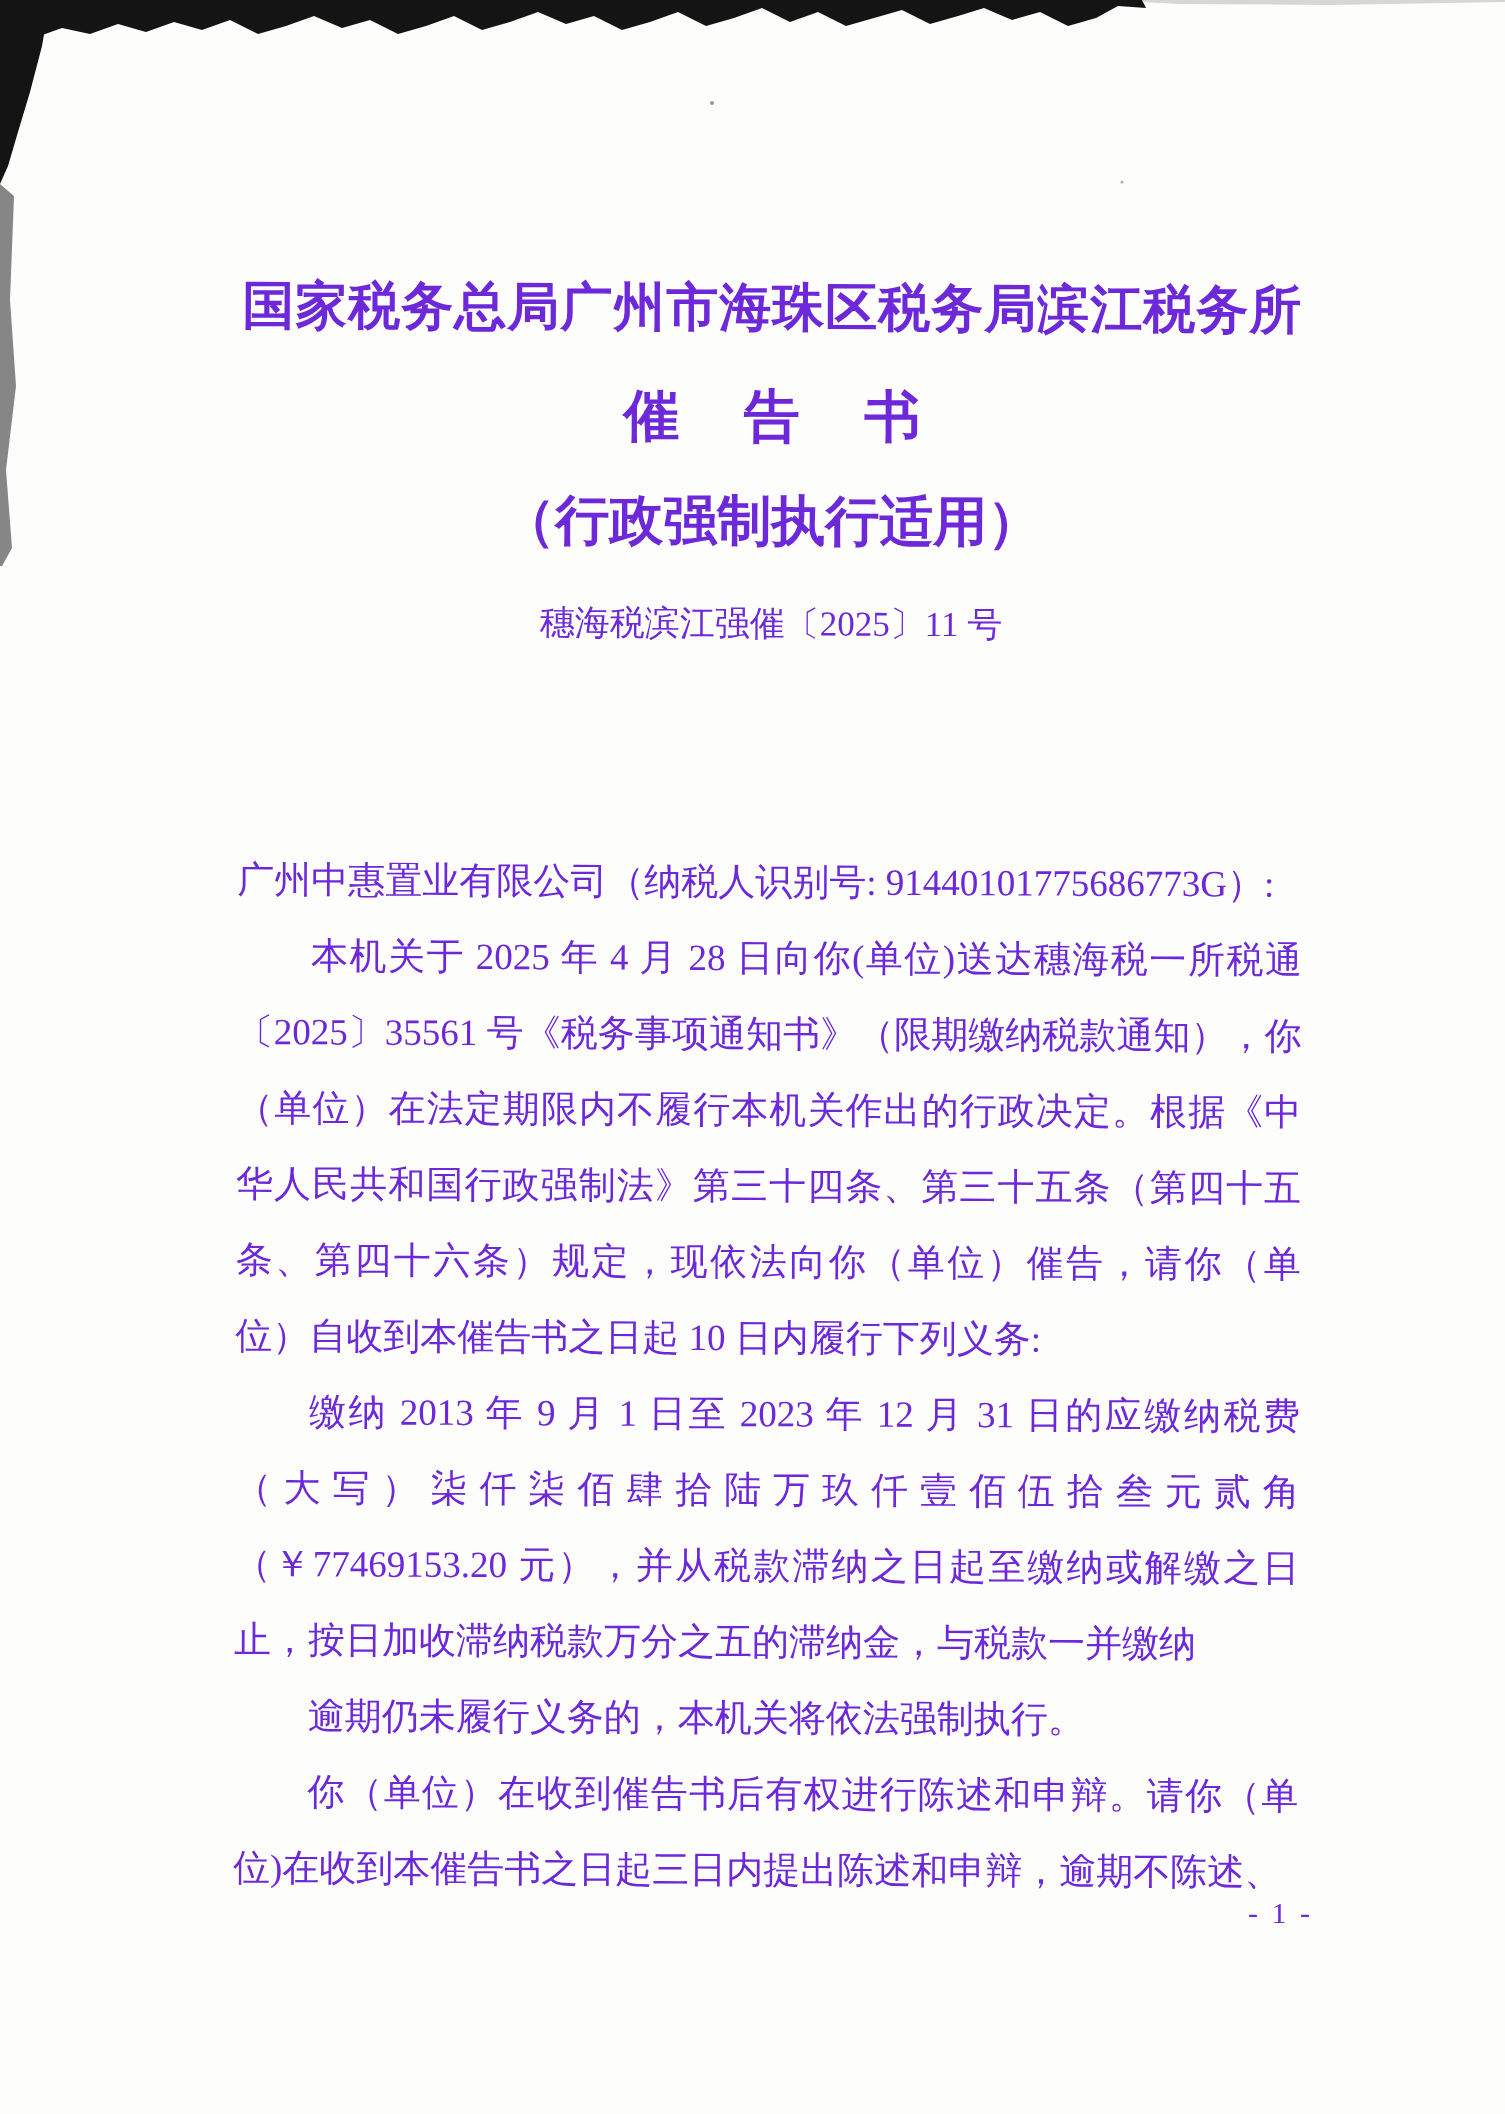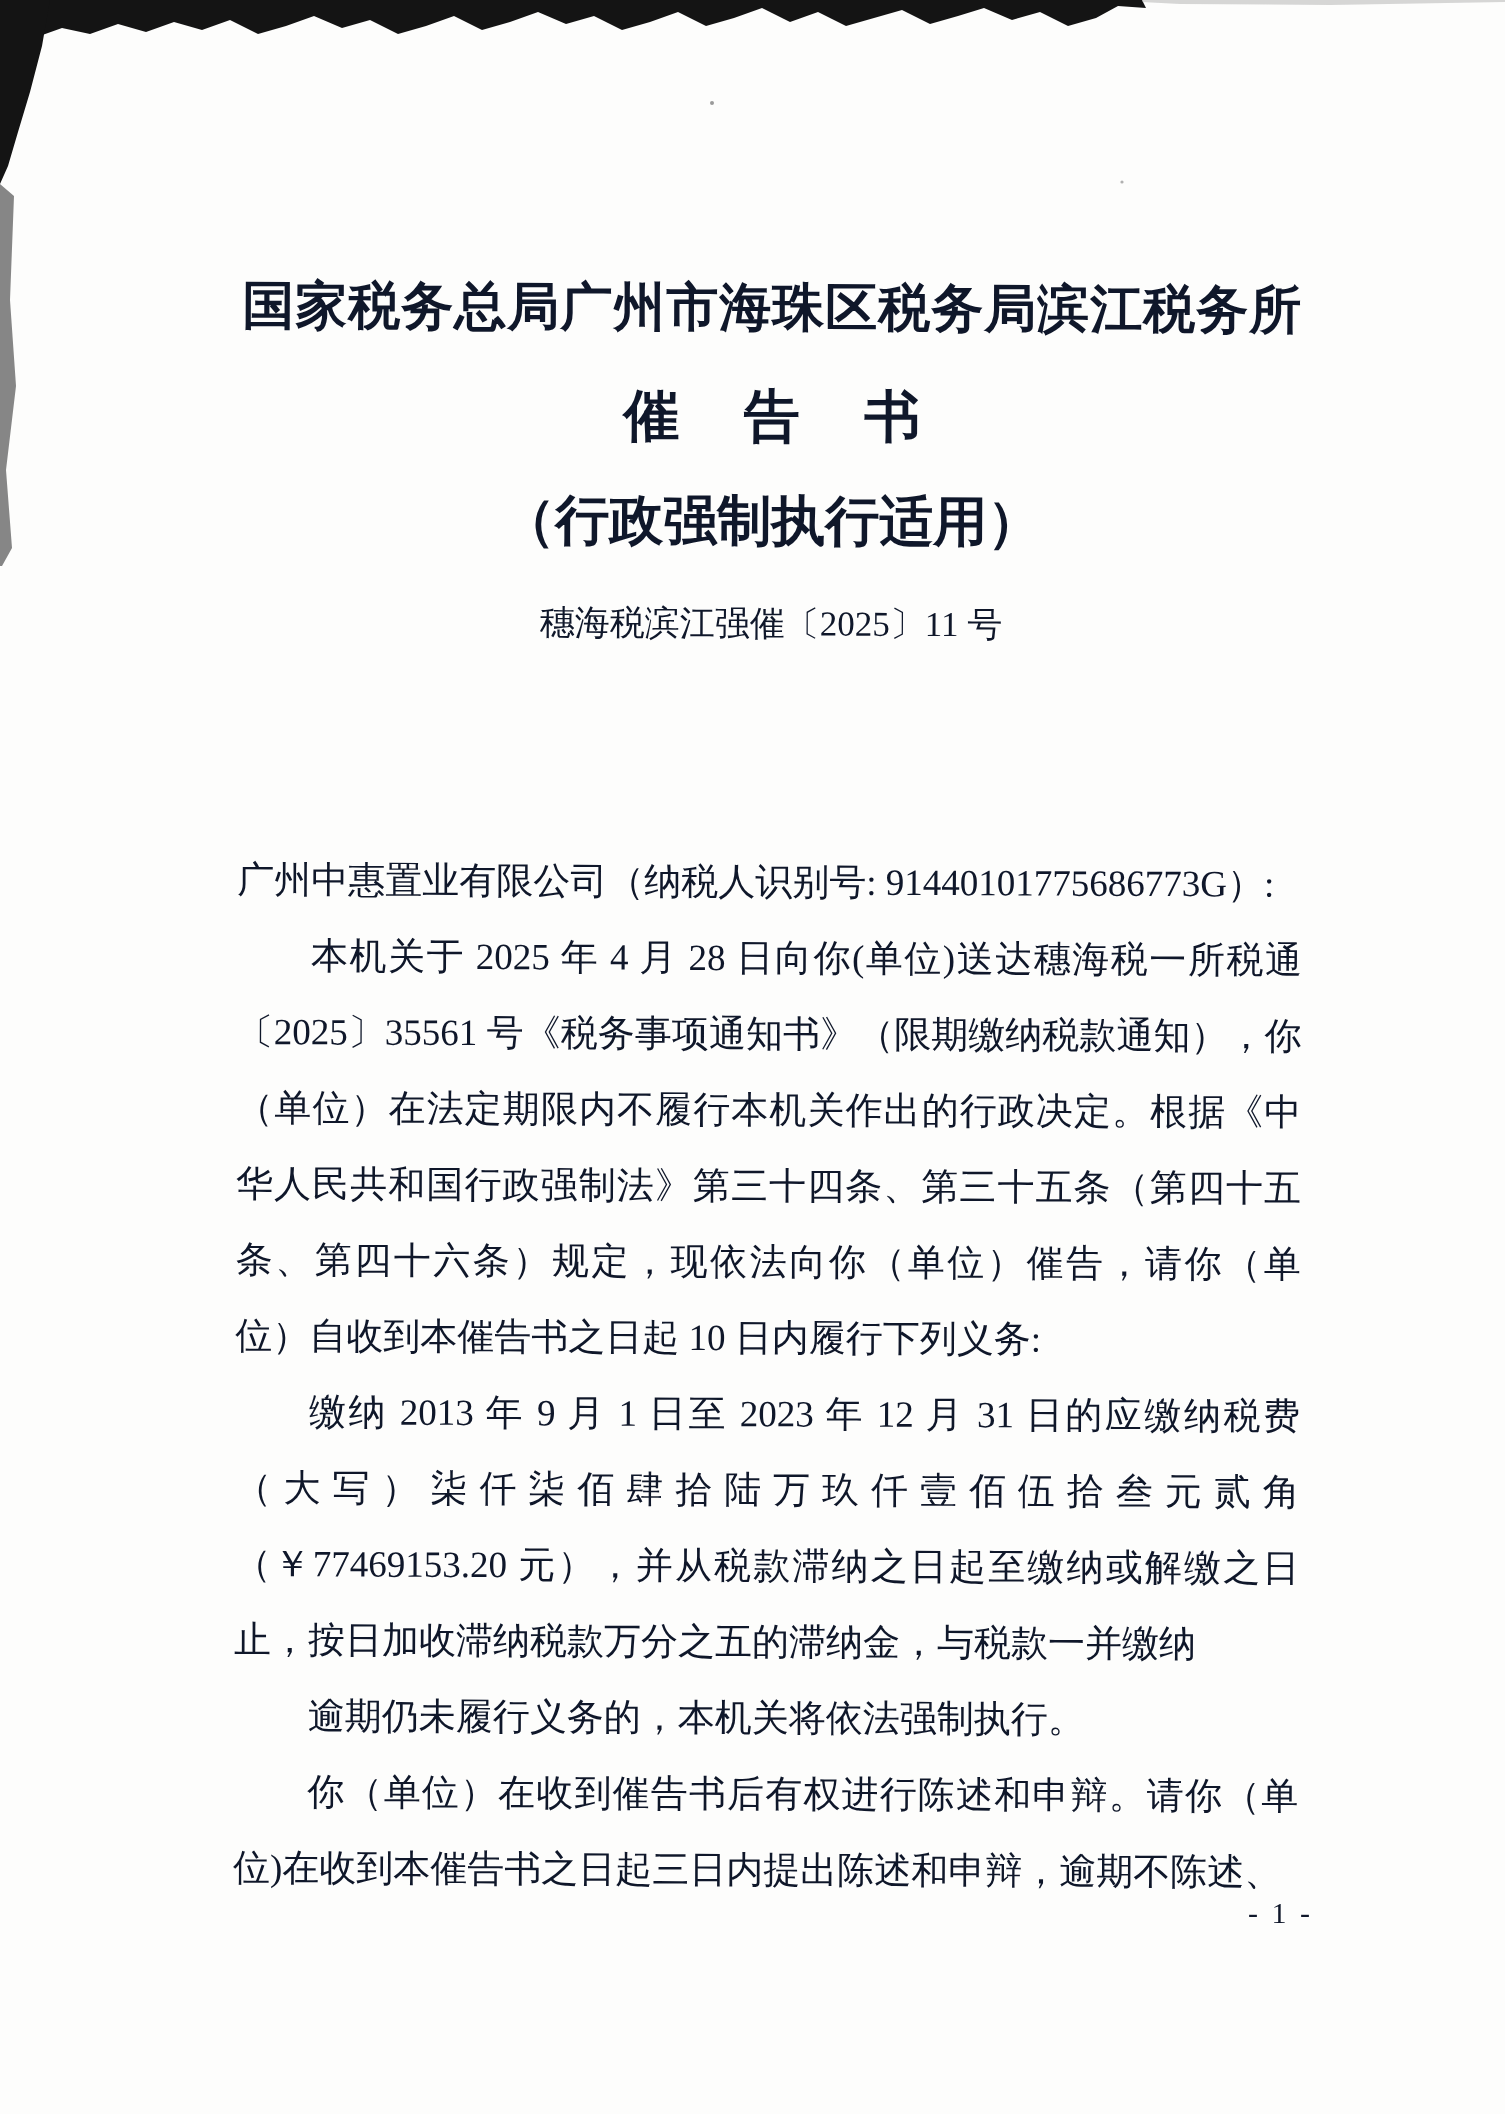--- a/index.html
+++ b/index.html
@@ -7,21 +7,21 @@
     padding: 0;
     background: #ffffff;
   }
   .page {
     position: relative;
     width: 1505px;
     height: 2114px;
     background: #fdfdfc;
     overflow: hidden;
     font-family: "Liberation Serif", "DejaVu Serif", serif;
-    color: #0f172a;
+    color: #6d28d9;
   }
   .artifacts {
     position: absolute;
     top: 0;
     left: 0;
     z-index: 5;
     pointer-events: none;
   }
   .sheet {
     position: absolute;

